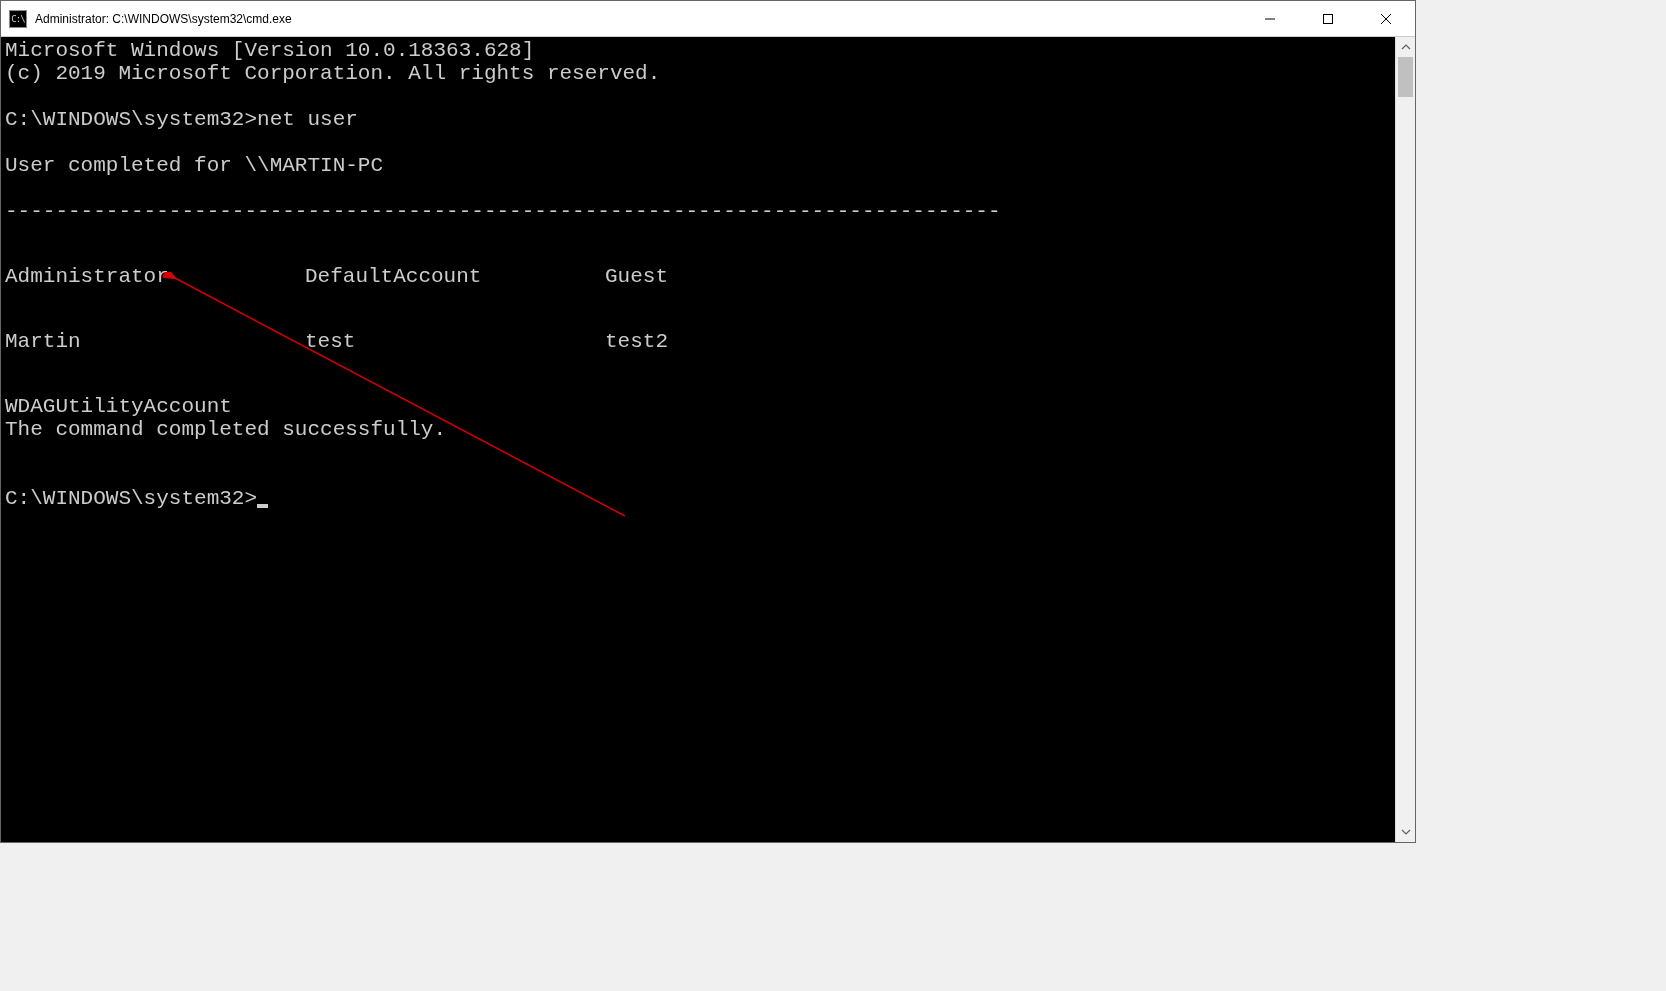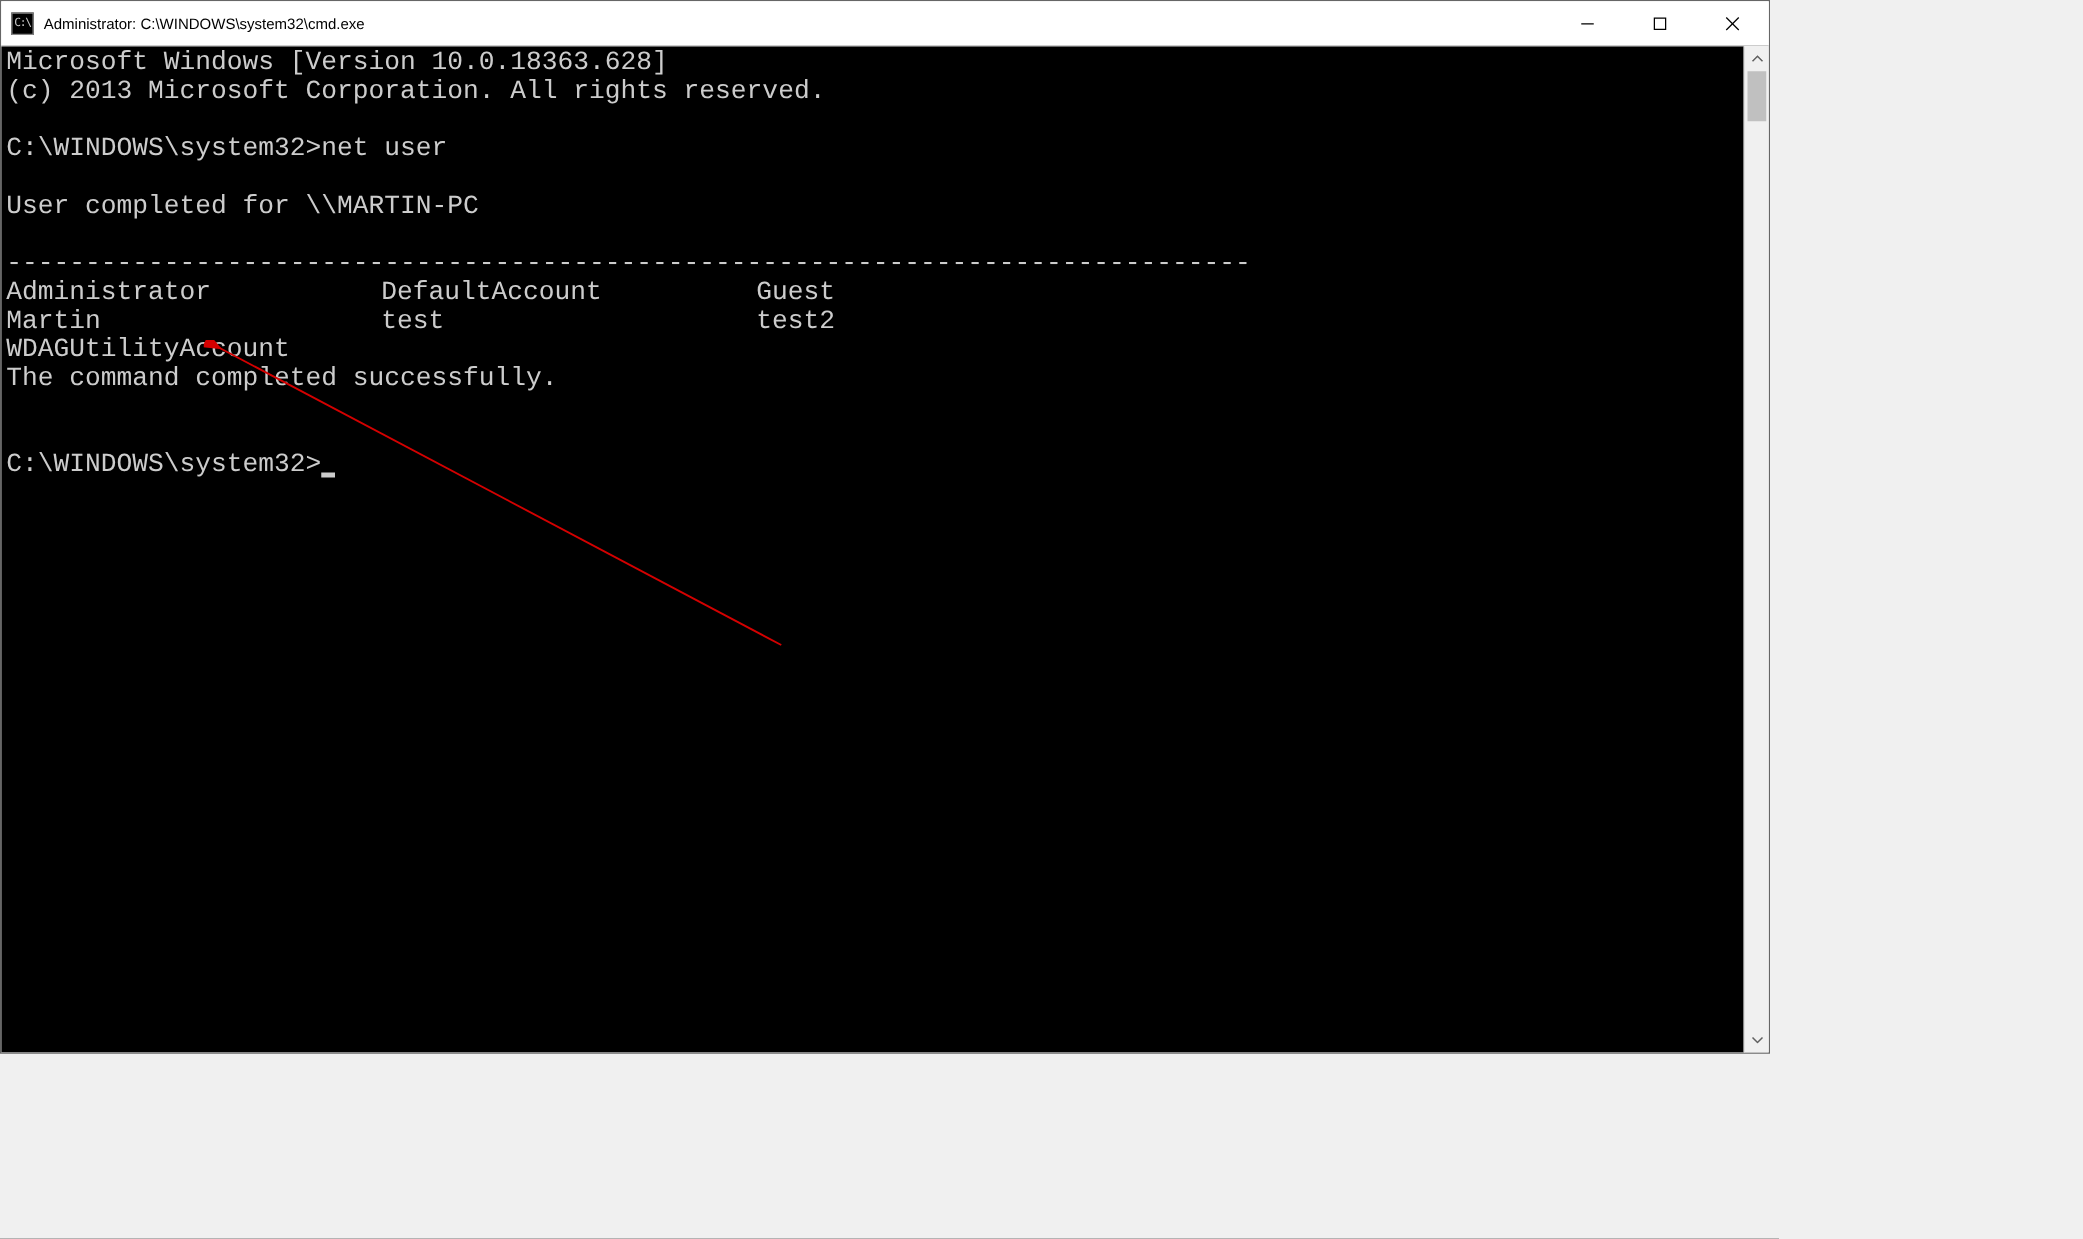--- a/index.html
+++ b/index.html
@@ -122,20 +122,21 @@
       top: 235px;
       left: 162px;
       pointer-events: none;
       z-index: 10;
     }
     .user-row {
       display: flex;
     }
     .user-col {
       width: 300px;
+      margin-top: 42px;
     }
   </style>
 </head>
 <body>
 
 <div class="window">
   <div class="titlebar">
     <div class="titlebar-icon">
       <span class="titlebar-icon-inner">C:\</span>
     </div>
@@ -154,21 +155,21 @@
       <div class="window-control close">
         <svg width="12" height="12" viewBox="0 0 12 12">
           <line x1="1" y1="1" x2="11" y2="11" stroke="currentColor" stroke-width="1"></line>
           <line x1="11" y1="1" x2="1" y2="11" stroke="currentColor" stroke-width="1"></line>
         </svg>
       </div>
     </div>
   </div>
   <div class="content-area">
     <div class="terminal"><span>Microsoft Windows [Version 10.0.18363.628]</span>
-<span>(c) 2013 Microsoft Corporation. All rights reserved.</span>
+<span>(c) 2019 Microsoft Corporation. All rights reserved.</span>
 
 <span>C:\WINDOWS\system32&gt;</span><span>net user</span>
 
 <span>User completed for \\MARTIN-PC</span>
 
 <span>-------------------------------------------------------------------------------</span>
 <span class="user-row"><span class="user-col">Administrator</span><span class="user-col">DefaultAccount</span><span class="user-col">Guest</span></span><span class="user-row"><span class="user-col">Martin</span><span class="user-col">test</span><span class="user-col">test2</span></span><span class="user-row"><span class="user-col">WDAGUtilityAccount</span></span><span>The command completed successfully.</span>
 
 
 <span>C:\WINDOWS\system32&gt;</span><span class="cursor"></span></div>

